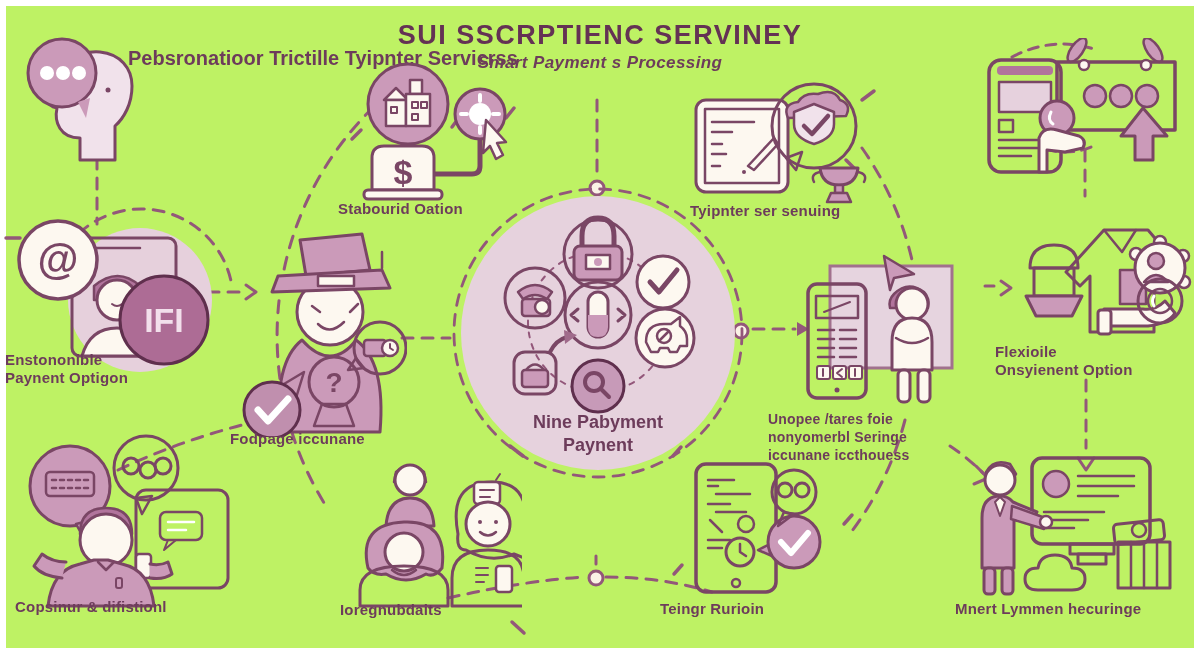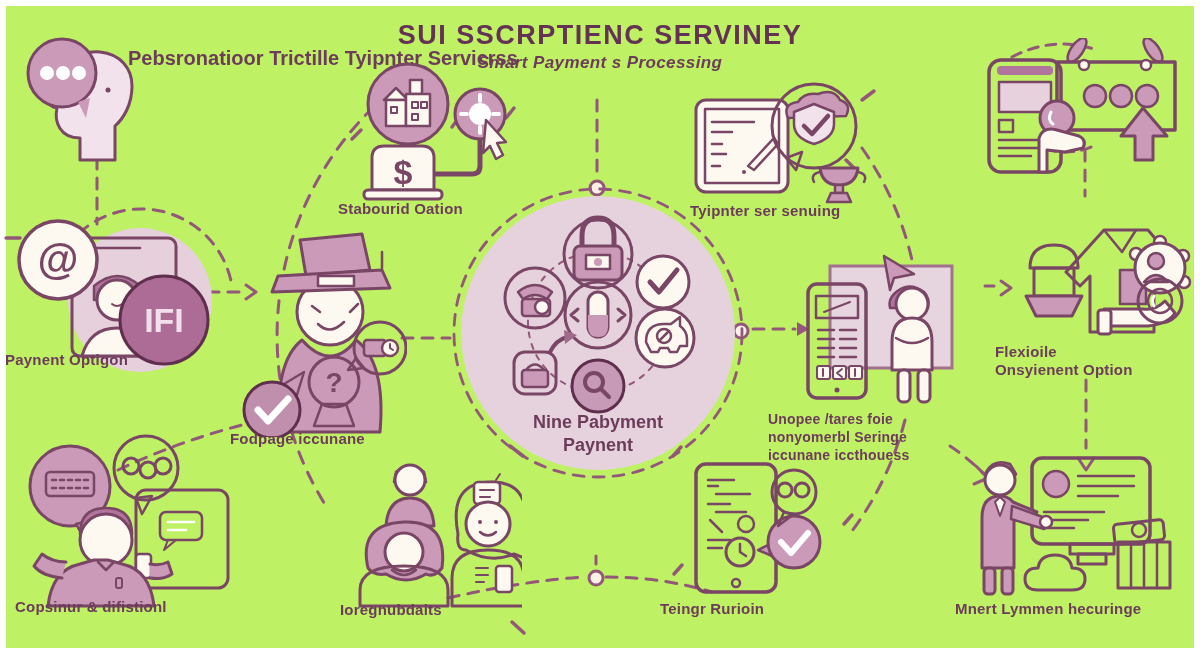--- a/index.html
+++ b/index.html
@@ -191,20 +191,21 @@
     <g>
       <circle class="s fw" stroke-width="3.5" cx="46" cy="48" r="39"></circle>
       <text x="46" y="62" text-anchor="middle" font-size="42" font-weight="bold" fill="#7a4665">@</text>
     </g>
     <g>
       <circle cx="152" cy="108" r="44" fill="#ad6c95" stroke="#5f2f4d" stroke-width="3"></circle>
       <text x="152" y="120" text-anchor="middle" font-size="34" font-weight="bold" fill="#f2dfeb">IFI</text>
     </g>
   </svg>
   <div class="lbl" style="left:5px;top:351px;width:200px">
+    <span>Enstononible</span>
     <span>Paynent Optigon</span>
   </div>
 
   <svg class="abs" style="left:242px;top:232px" width="165" height="205" viewBox="0 0 165 205">
     <path class="s fm" stroke-width="3" d="M38,200 q-6,-70 22,-92 q14,16 28,16 q14,0 26,-16 q30,22 24,92 z"></path>
     <circle class="s fw" stroke-width="3" cx="88" cy="80" r="33"></circle>
     <path class="s" stroke-width="2.5" d="M70,74 l8,6 M116,72 l-8,8 M76,92 q12,12 26,-2"></path>
     <g>
       <polygon class="s fm" stroke-width="3" points="58,8 120,2 128,38 64,44"></polygon>
       <polygon class="s fm" stroke-width="3" points="36,44 140,38 148,56 30,60"></polygon>

